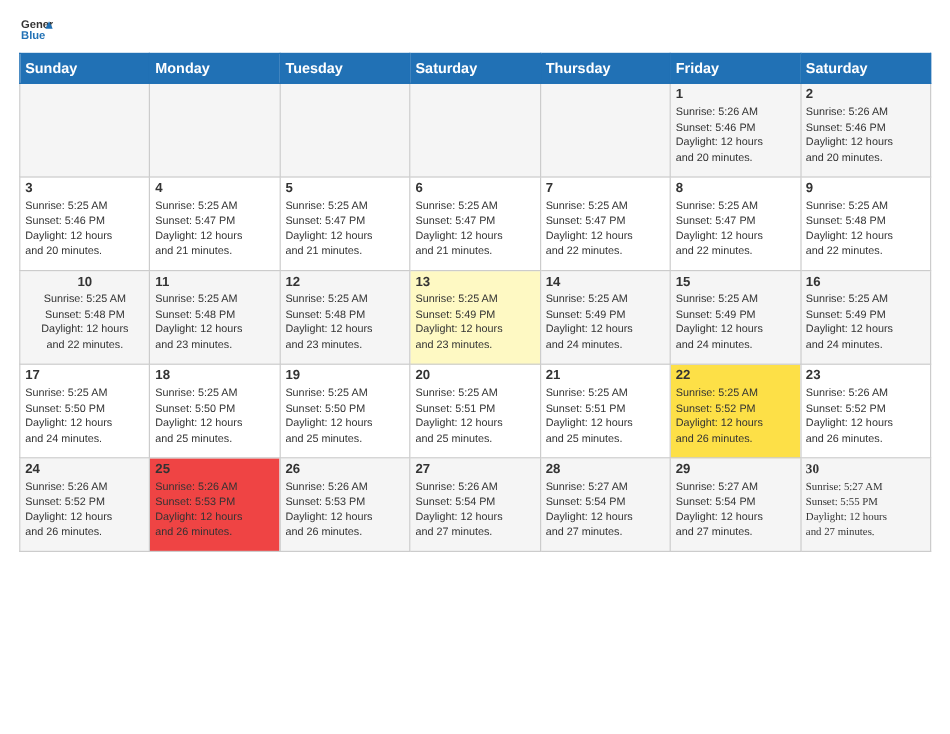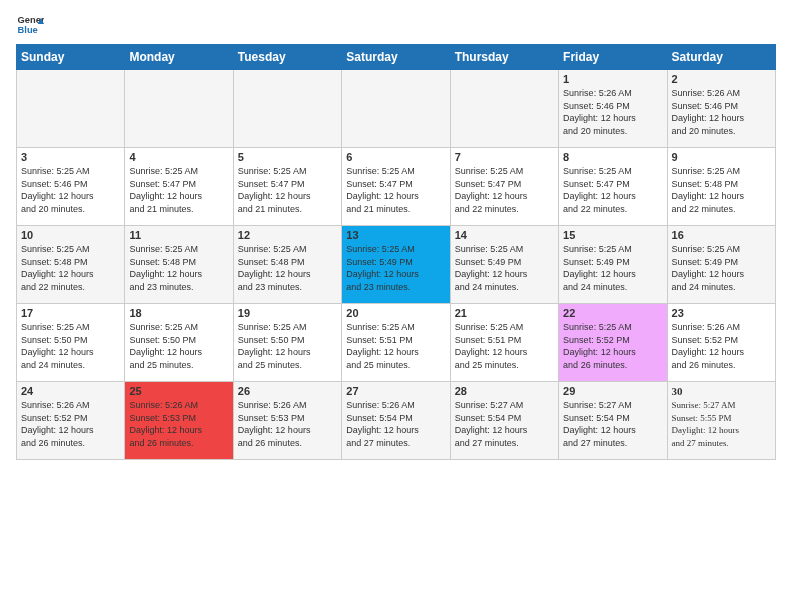--- a/index.html
+++ b/index.html
@@ -193,42 +193,42 @@
           </td>
           <td style="background: rgb(255, 255, 255);">
             <span class="day-num">9</span>
             <div class="day-info" style="white-space: pre-line;">Sunrise: 5:25 AM
 Sunset: 5:48 PM
 Daylight: 12 hours
 and 22 minutes.</div>
           </td>
         </tr>
         <tr>
-          <td style="background: rgb(245, 245, 245);">
+          <td style="background: rgb(245, 245, 245); text-align: center;">
             <span class="day-num">10</span>
             <div class="day-info" style="white-space: pre-line;">Sunrise: 5:25 AM
 Sunset: 5:48 PM
 Daylight: 12 hours
 and 22 minutes.</div>
           </td>
           <td style="background: rgb(245, 245, 245);">
             <span class="day-num">11</span>
             <div class="day-info" style="white-space: pre-line;">Sunrise: 5:25 AM
 Sunset: 5:48 PM
 Daylight: 12 hours
 and 23 minutes.</div>
           </td>
           <td style="background: rgb(245, 245, 245);">
             <span class="day-num">12</span>
             <div class="day-info" style="white-space: pre-line;">Sunrise: 5:25 AM
 Sunset: 5:48 PM
 Daylight: 12 hours
 and 23 minutes.</div>
           </td>
-          <td style="background: #0ea5e9; margin-left: 12px;">
+          <td style="background: #fef9c3; margin-left: 12px;">
             <span class="day-num">13</span>
             <div class="day-info" style="white-space: pre-line;">Sunrise: 5:25 AM
 Sunset: 5:49 PM
 Daylight: 12 hours
 and 23 minutes.</div>
           </td>
           <td style="background: rgb(245, 245, 245);">
             <span class="day-num">14</span>
             <div class="day-info" style="white-space: pre-line;">Sunrise: 5:25 AM
 Sunset: 5:49 PM
@@ -279,21 +279,21 @@
 Daylight: 12 hours
 and 25 minutes.</div>
           </td>
           <td style="background: rgb(255, 255, 255);">
             <span class="day-num">21</span>
             <div class="day-info" style="white-space: pre-line;">Sunrise: 5:25 AM
 Sunset: 5:51 PM
 Daylight: 12 hours
 and 25 minutes.</div>
           </td>
-          <td style="background: #f0abfc; margin-left: 36px;">
+          <td style="background: #fde047; margin-left: 36px;">
             <span class="day-num">22</span>
             <div class="day-info" style="white-space: pre-line;">Sunrise: 5:25 AM
 Sunset: 5:52 PM
 Daylight: 12 hours
 and 26 minutes.</div>
           </td>
           <td style="background: rgb(255, 255, 255);">
             <span class="day-num">23</span>
             <div class="day-info" style="white-space: pre-line;">Sunrise: 5:26 AM
 Sunset: 5:52 PM

